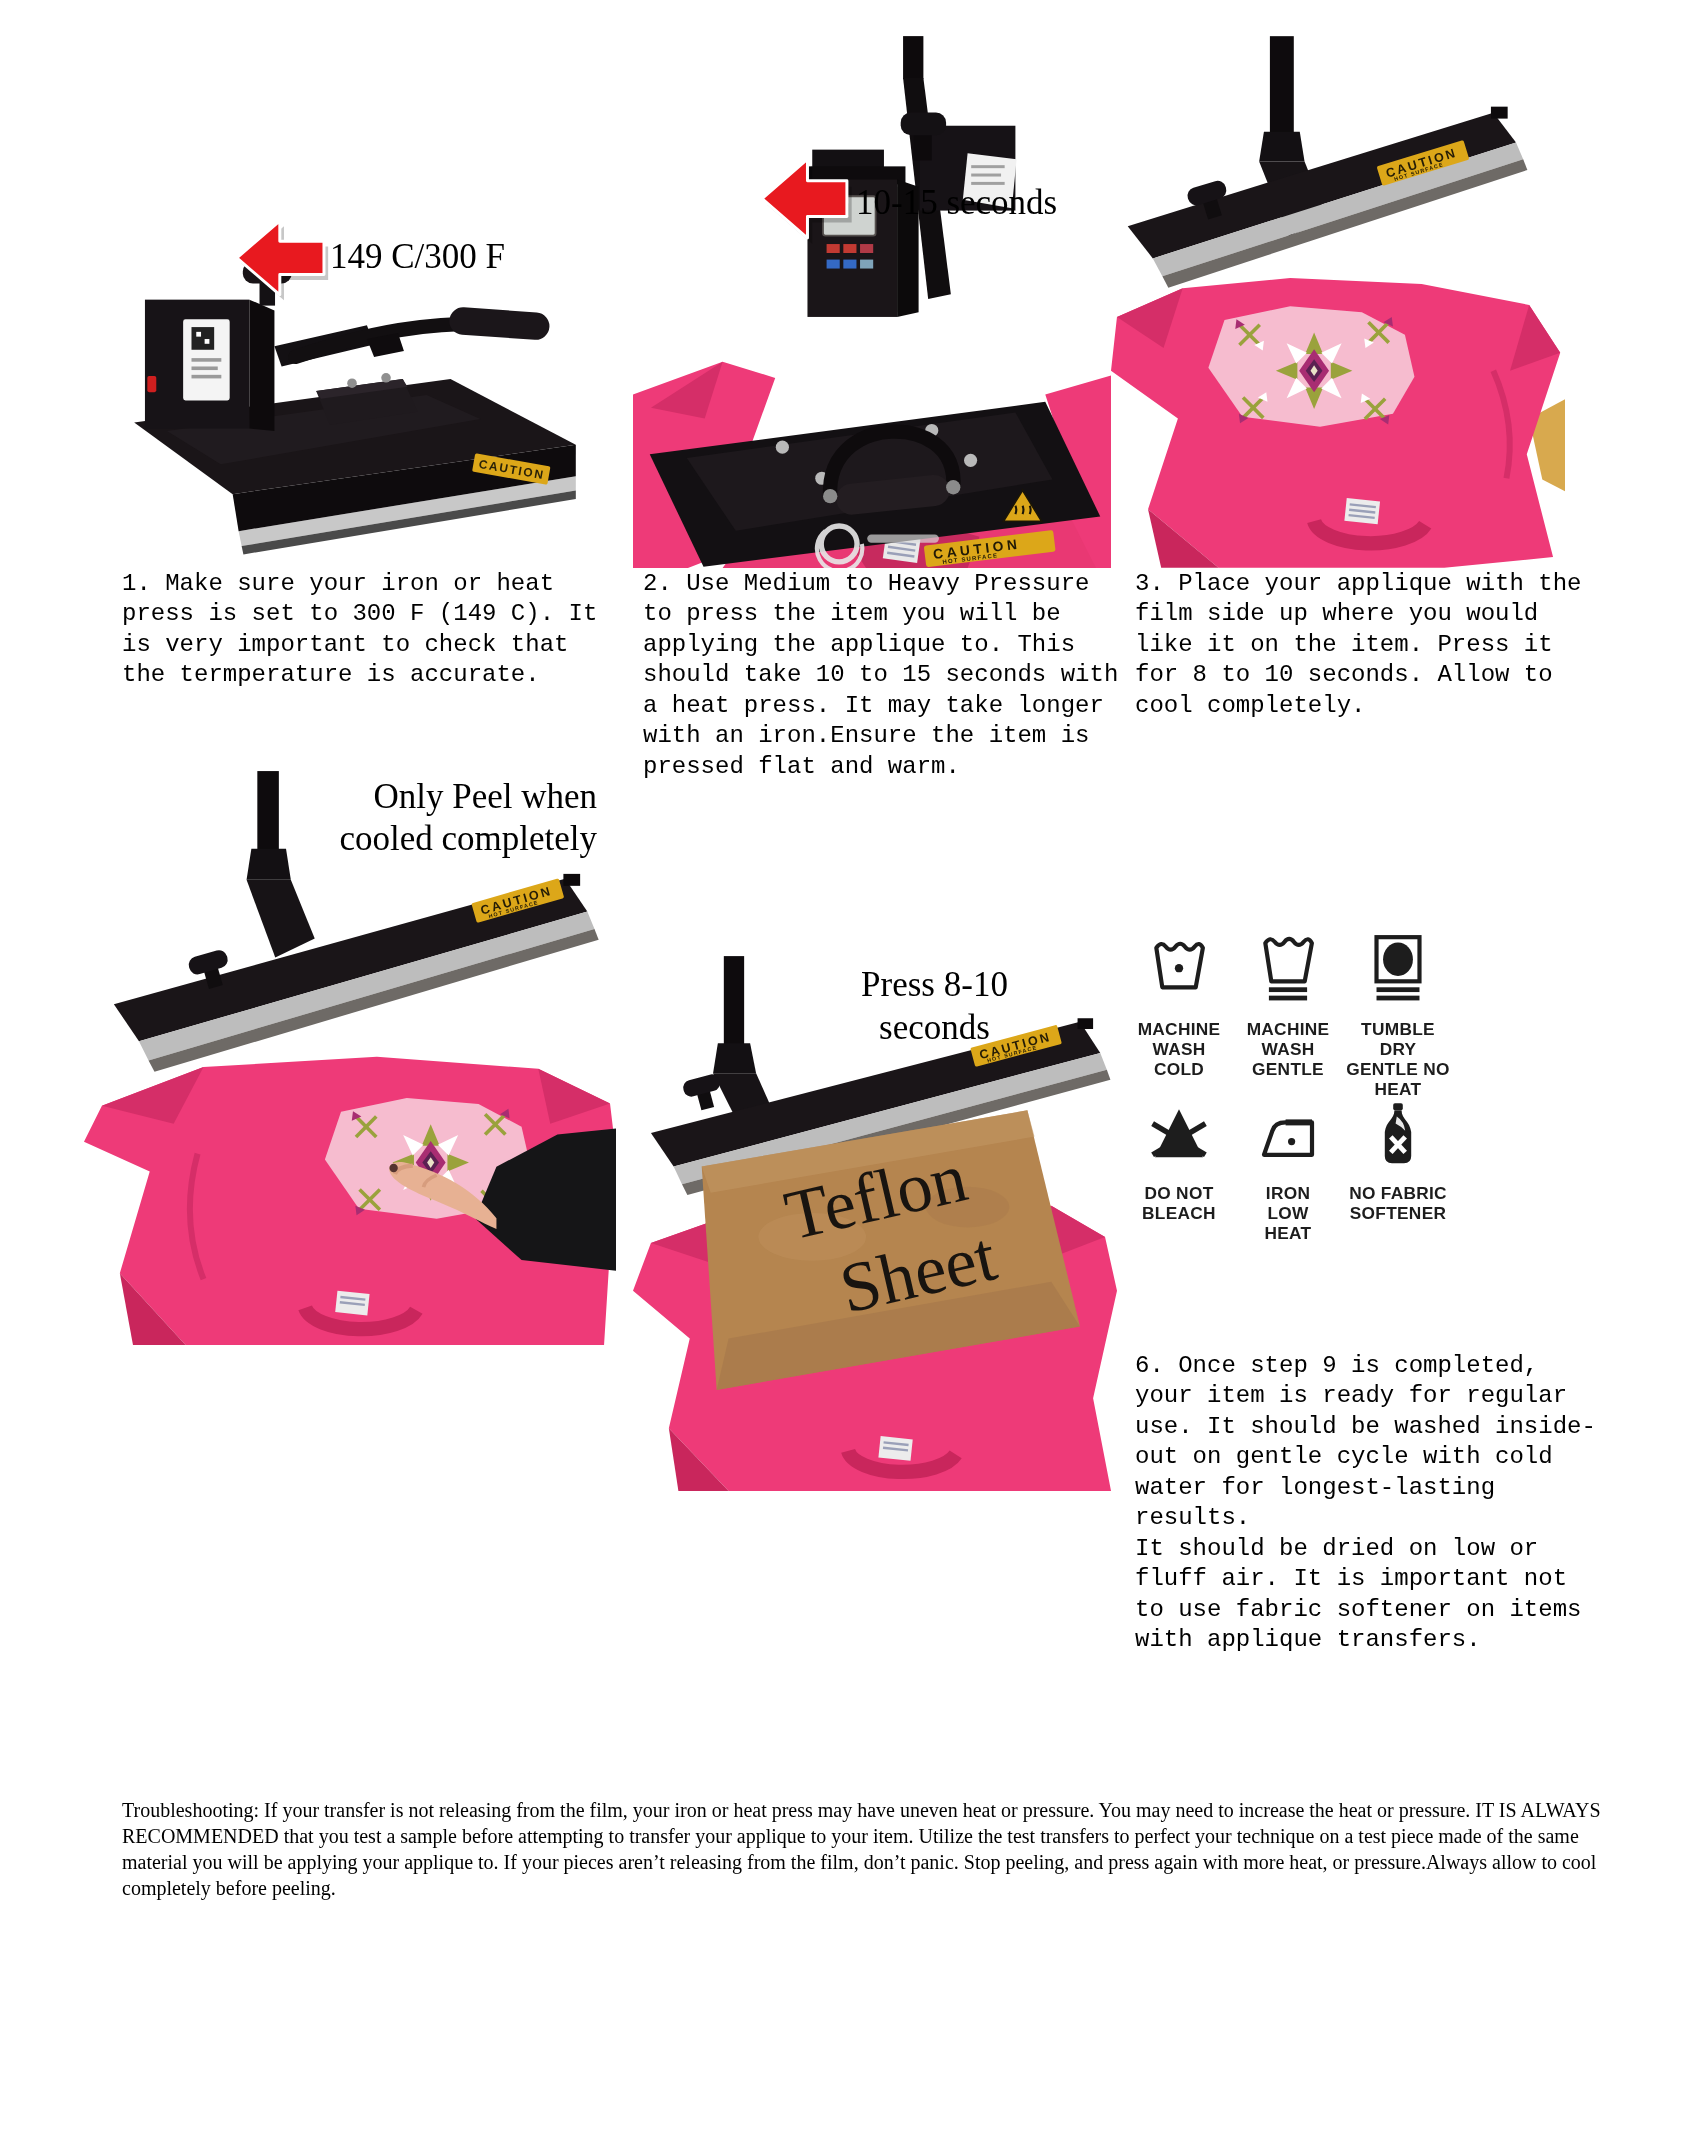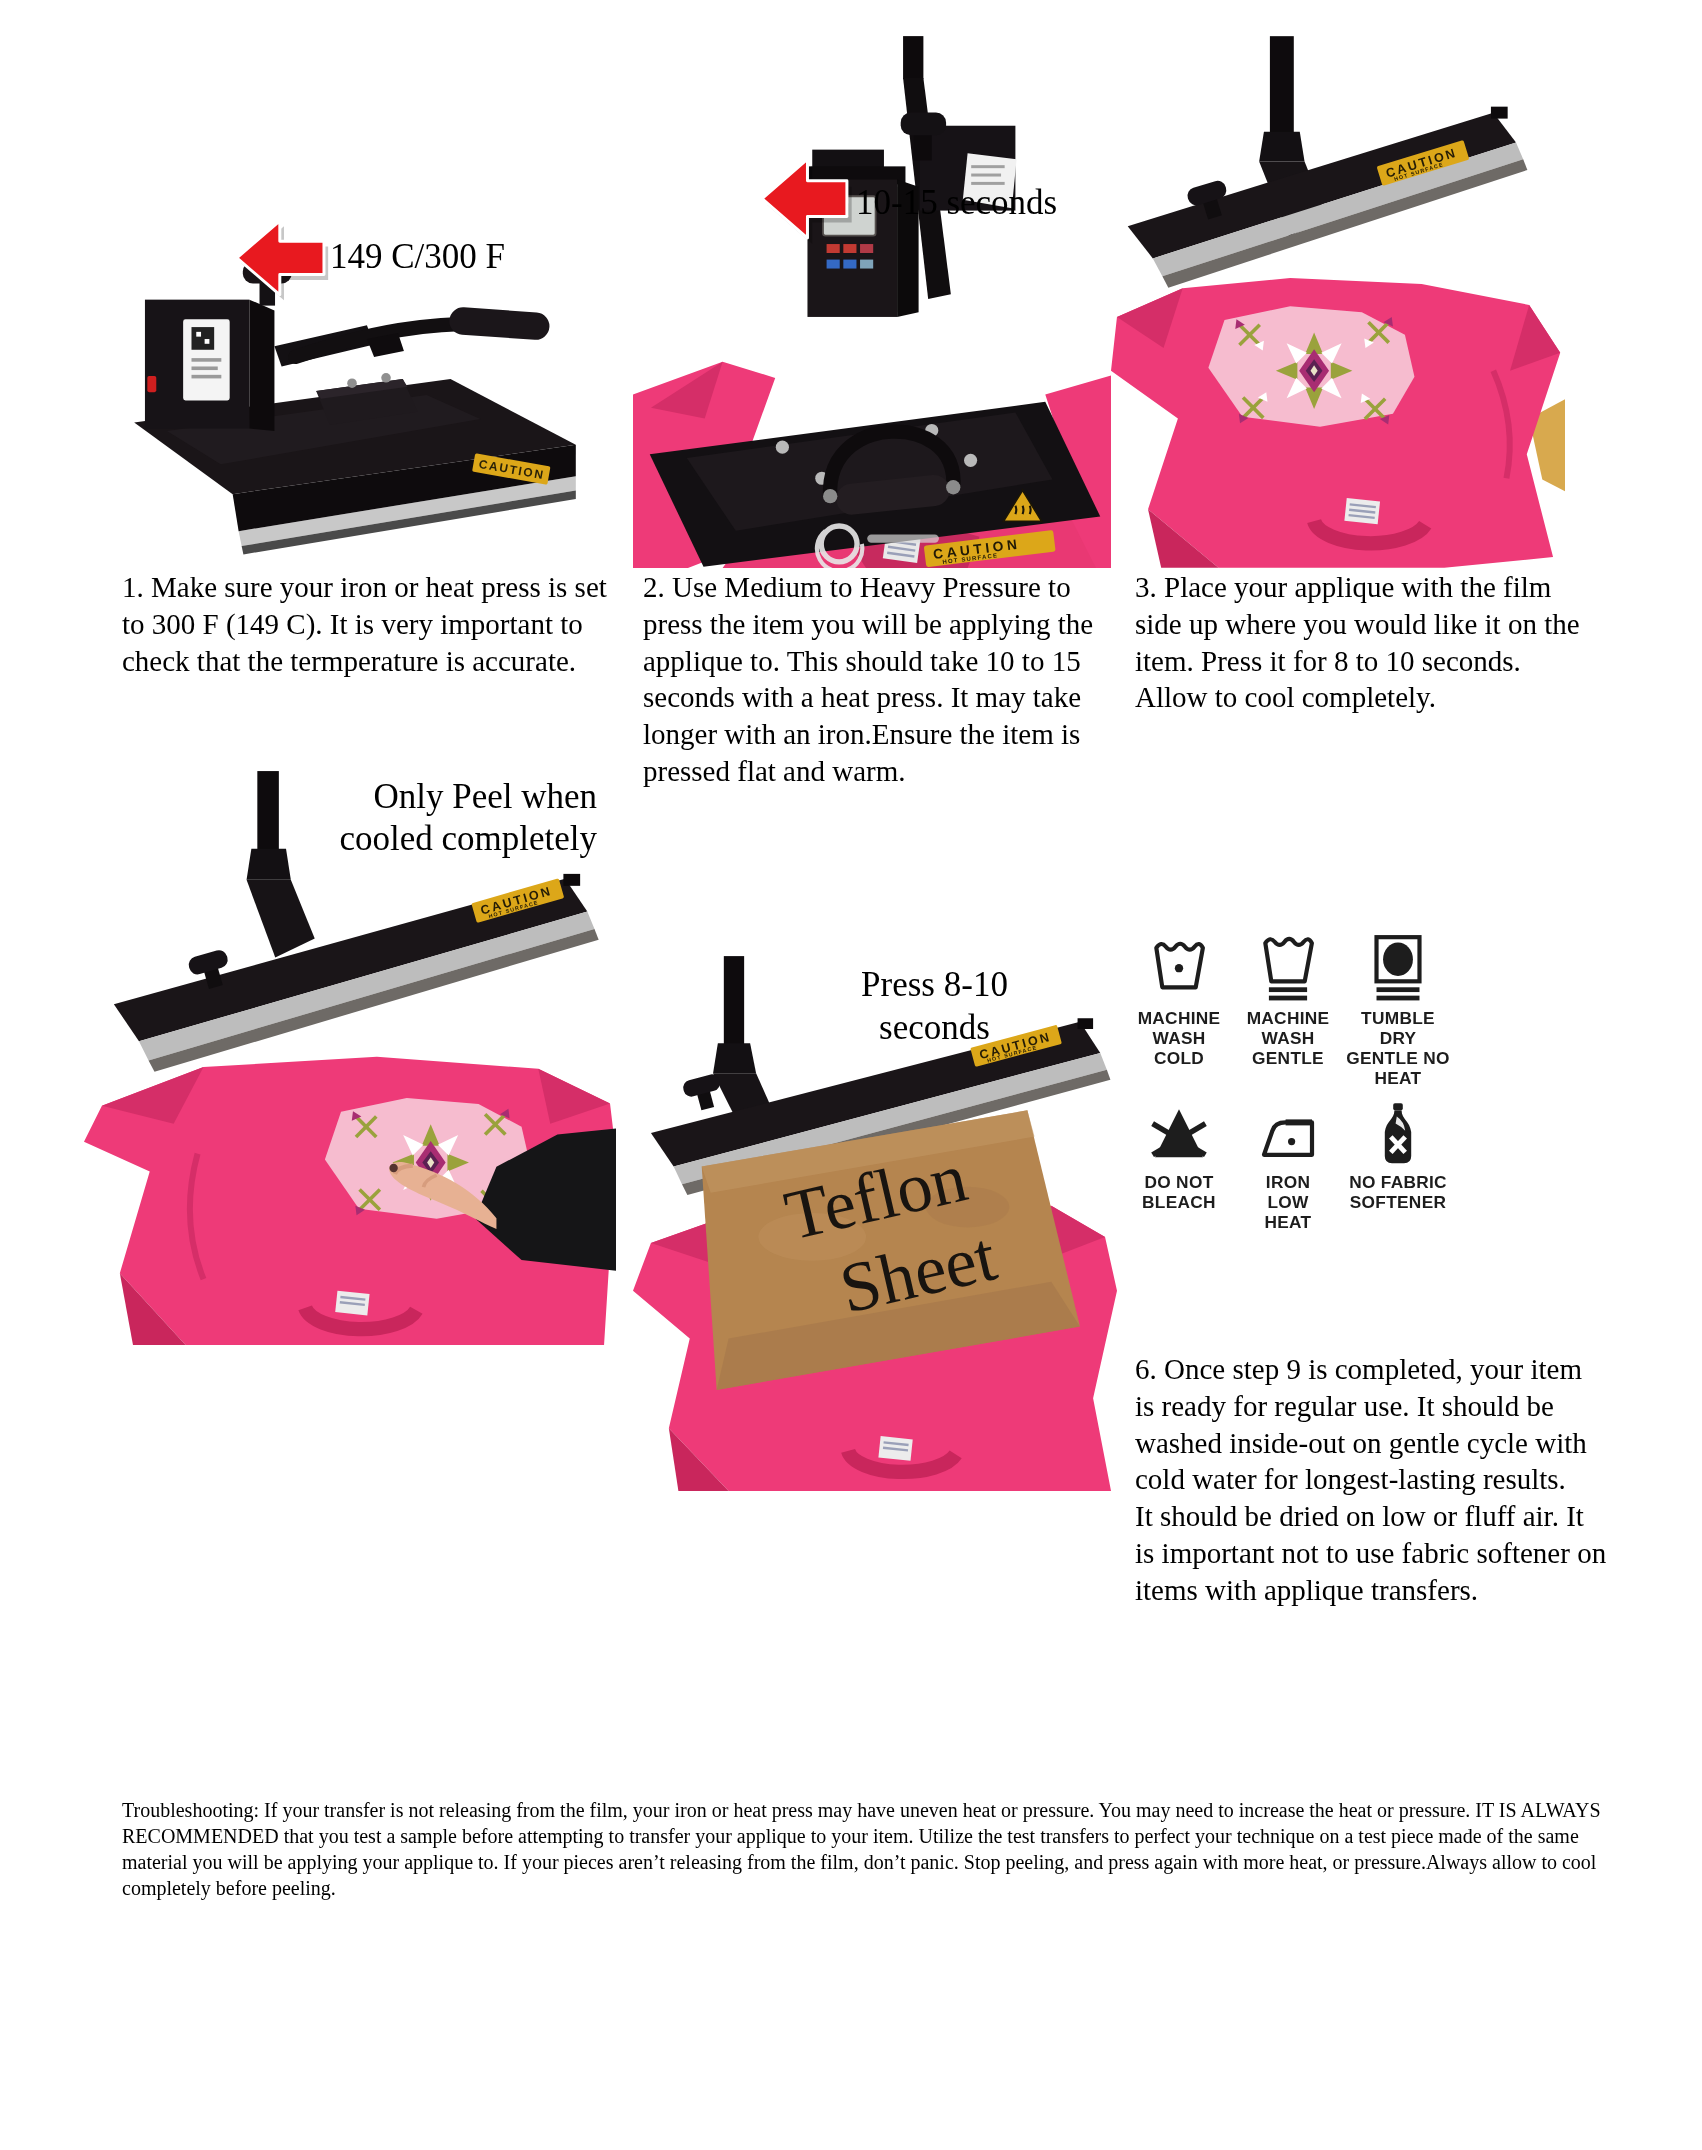--- a/index.html
+++ b/index.html
@@ -7,32 +7,33 @@
     position:relative; width:1703px; height:2151px; background:#ffffff;
     font-family:"Liberation Serif", serif; color:#000; overflow:hidden;
   }
   .photo { position:absolute; margin:0; }
   .photo > svg { position:absolute; left:0; top:0; }
   .caption {
     position:absolute; font-size:35px; line-height:1.22; color:#000;
     white-space:pre-line;
   }
   .step {
-    position:absolute; margin:0; font-size:29px; line-height:1.27;
+    position:absolute; margin:0; font-size:24px; line-height:1.27;
     white-space:pre-line;
+    font-family:Liberation Mono, monospace;
   }
   .trouble {
     position:absolute; margin:0; font-size:20px; line-height:1.3;
     white-space:pre-line;
   }
   .care-grid { position:absolute; left:1122px; top:930px; width:346px; height:335px; }
   .care-cell { position:absolute; width:114px; text-align:center; }
   .care-cell svg { display:block; margin:0 auto; }
   .care-label {
-    margin-top:5px; font-family:"Liberation Sans", sans-serif; font-weight:bold;
+    margin-top:16px; font-family:"Liberation Sans", sans-serif; font-weight:bold;
     font-size:17.3px; line-height:1.15; letter-spacing:0.3px; color:#1d1d1d;
     white-space:pre-line;
   }
   .sv-caution { font-family:"Liberation Sans", sans-serif; font-weight:bold; }
 </style>
 </head>
 <body>
 
 <div class="page">
 

